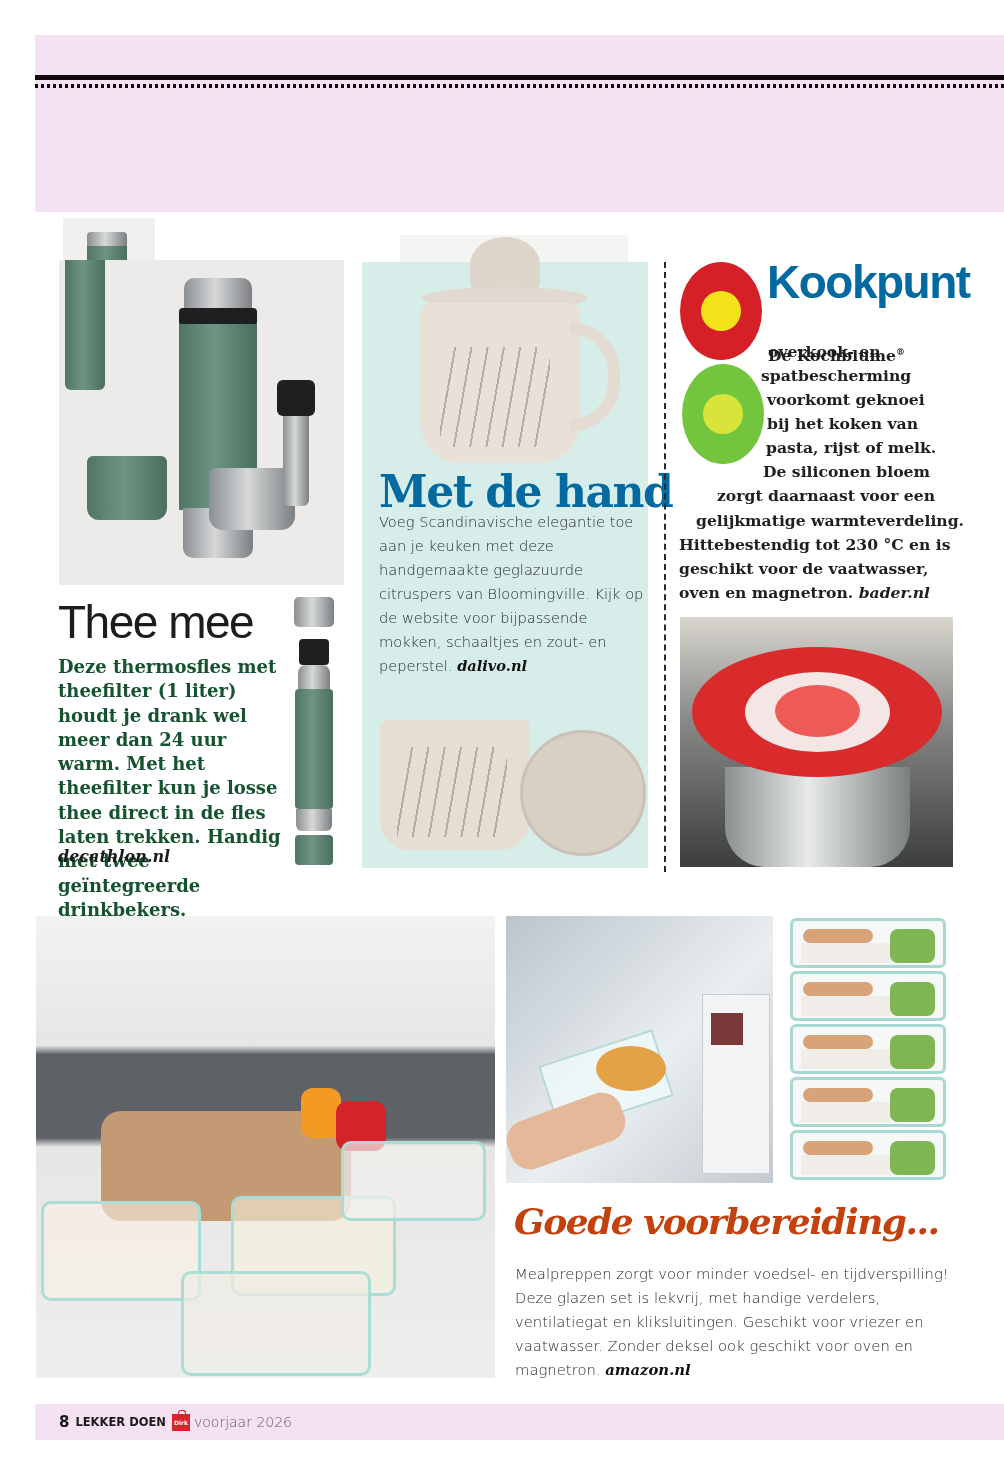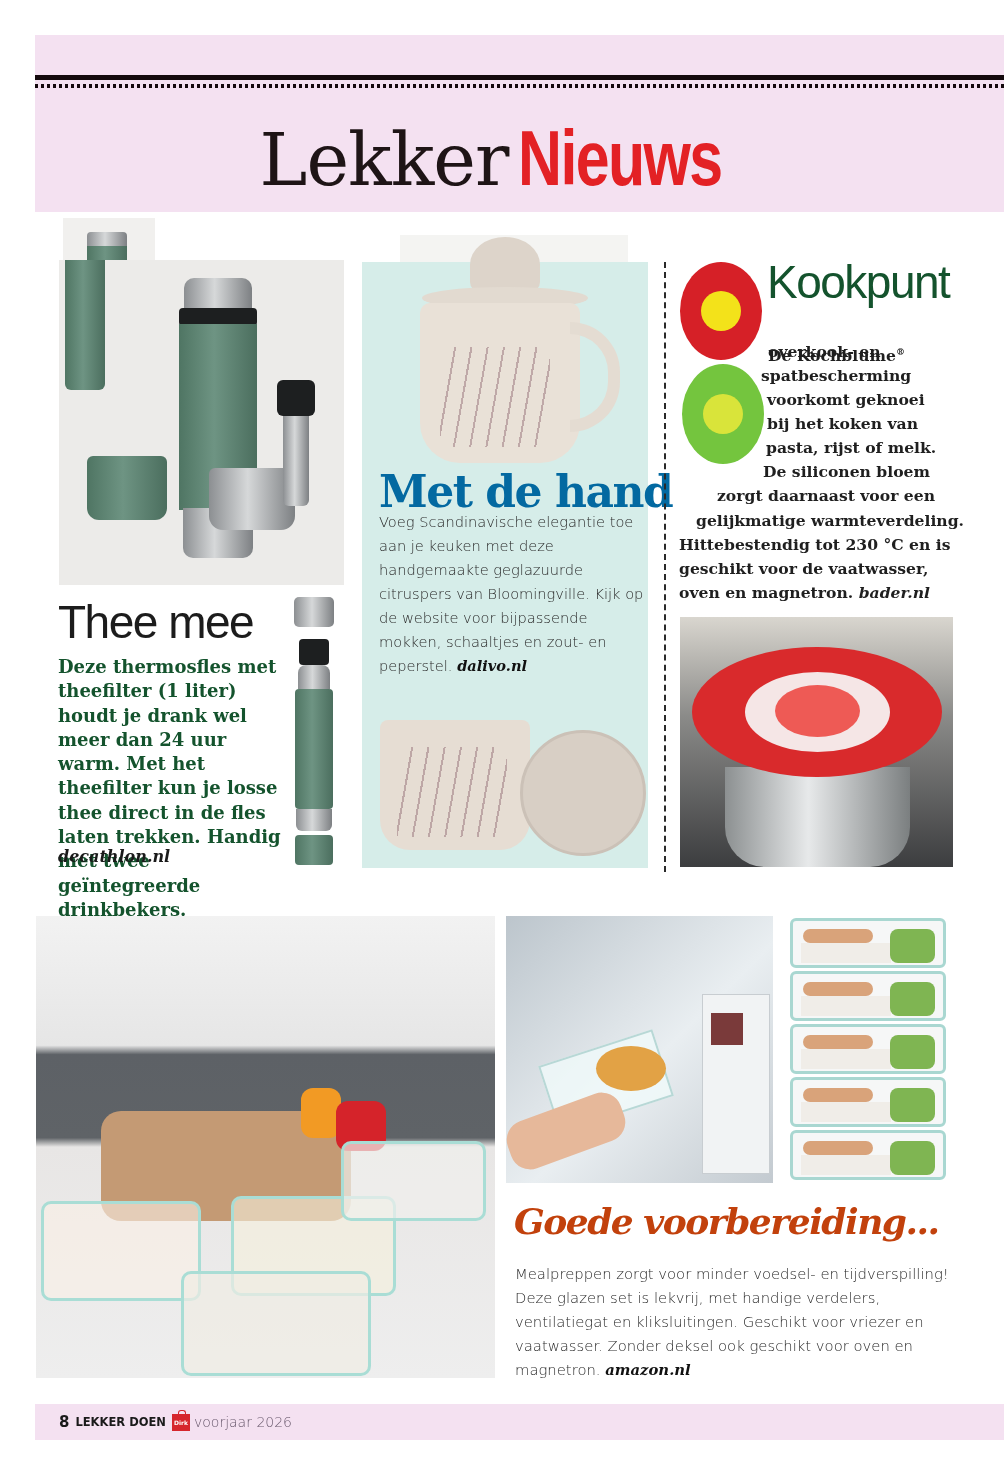--- a/index.html
+++ b/index.html
@@ -42,21 +42,21 @@
   .mint { left: 362px; top: 262px; width: 286px; height: 606px; background: #d6ede9; }
   .mint-topstrip { left: 400px; top: 235px; width: 228px; height: 28px; background: #f4f4f2; }
   .met-title { left: 379px; top: 466px; font-family: "DejaVu Serif", serif; font-weight: 700; font-size: 44px; color: #0369a1; letter-spacing: -1.5px; }
   .met-body { left: 379px; top: 510px; width: 265px; font-family: "DejaVu Sans", sans-serif; font-weight: 300; font-size: 14.6px; line-height: 24px; color: #2a2a2a; }
   .met-body .link { font-family: "DejaVu Serif", serif; font-weight: 700; font-style: italic; color: #111; }
 
   
   .dash-sep { left: 664px; top: 262px; width: 0; height: 610px; border-left: 2px dashed #2a2a2a; }
 
   
-  .kook-title { left: 767px; top: 255px; font-family: "Liberation Sans", sans-serif; font-weight: 400; font-size: 46px; color: #14532d; letter-spacing: -1.5px; }
+  .kook-title { left: 767px; top: 255px; font-family: "Liberation Sans", sans-serif; font-weight: 700; font-size: 46px; color: #0369a1; letter-spacing: -1.5px; }
   .kook-text { font-family: "DejaVu Serif", serif; font-weight: 700; font-size: 15.6px; color: #1f1f1f; white-space: nowrap; position: absolute; line-height: 24px; }
   .kook-text .link { font-style: italic; }
   .kook-text sup { font-size: 9px; }
 
   .flower-red { left: 680px; top: 262px; width: 82px; height: 98px; border-radius: 50%; background: #d62027; }
   .flower-green { left: 682px; top: 364px; width: 82px; height: 100px; border-radius: 50%; background: #74c53e; }
   .petal { position: absolute; left: 50%; top: 50%; width: 40px; height: 40px; margin: -20px 0 0 -20px; border-radius: 50%; background: #f3e21a; }
 
   .pot-img { left: 680px; top: 617px; width: 273px; height: 250px; background: linear-gradient(#d9d6cf, #8a8a88 40%, #3c3d3f); }
   .pot-lid { position: absolute; left: 12px; top: 30px; width: 250px; height: 130px; border-radius: 50%; background: #d92a2c; }
@@ -91,23 +91,20 @@
   .bag { width: 18px; height: 17px; background: #d6262d; color: #fff; font-size: 6px; font-weight: 700; display: flex; align-items: center; justify-content: center; position: relative; margin-right: 4px; }
   .bag::before { content: ""; position: absolute; top: -4px; left: 6px; width: 6px; height: 4px; border: 1.5px solid #d6262d; border-bottom: none; border-radius: 3px 3px 0 0; }
   .pg-season { font-family: "DejaVu Sans", sans-serif; font-weight: 300; font-size: 14px; color: #6a5a6e; }
 </style>
 </head>
 <body>
 
 <div class="abs header">
   <div class="rule"></div>
   <div class="dots"></div>
-  <div class="title">
-    <span class="t1">Lekker</span><span class="t2">Nieuws</span>
-  </div>
 </div>
 
 <div class="abs img thermos-top">
   <div class="bottle steel" style="left:24px;top:14px;width:40px;height:14px;border-radius:4px 4px 0 0;"></div>
   <div class="bottle green" style="left:24px;top:28px;width:40px;height:20px;border-radius:0;"></div>
 </div>
 <div class="abs img thermos-main">
   <div class="bottle green" style="left:6px;top:0;width:40px;height:130px;border-radius:0 0 6px 6px;"></div>
   <div class="bottle steel" style="left:125px;top:18px;width:68px;height:32px;border-radius:10px 10px 0 0;"></div>
   <div class="bottle black" style="left:120px;top:48px;width:78px;height:18px;border-radius:4px;"></div>

